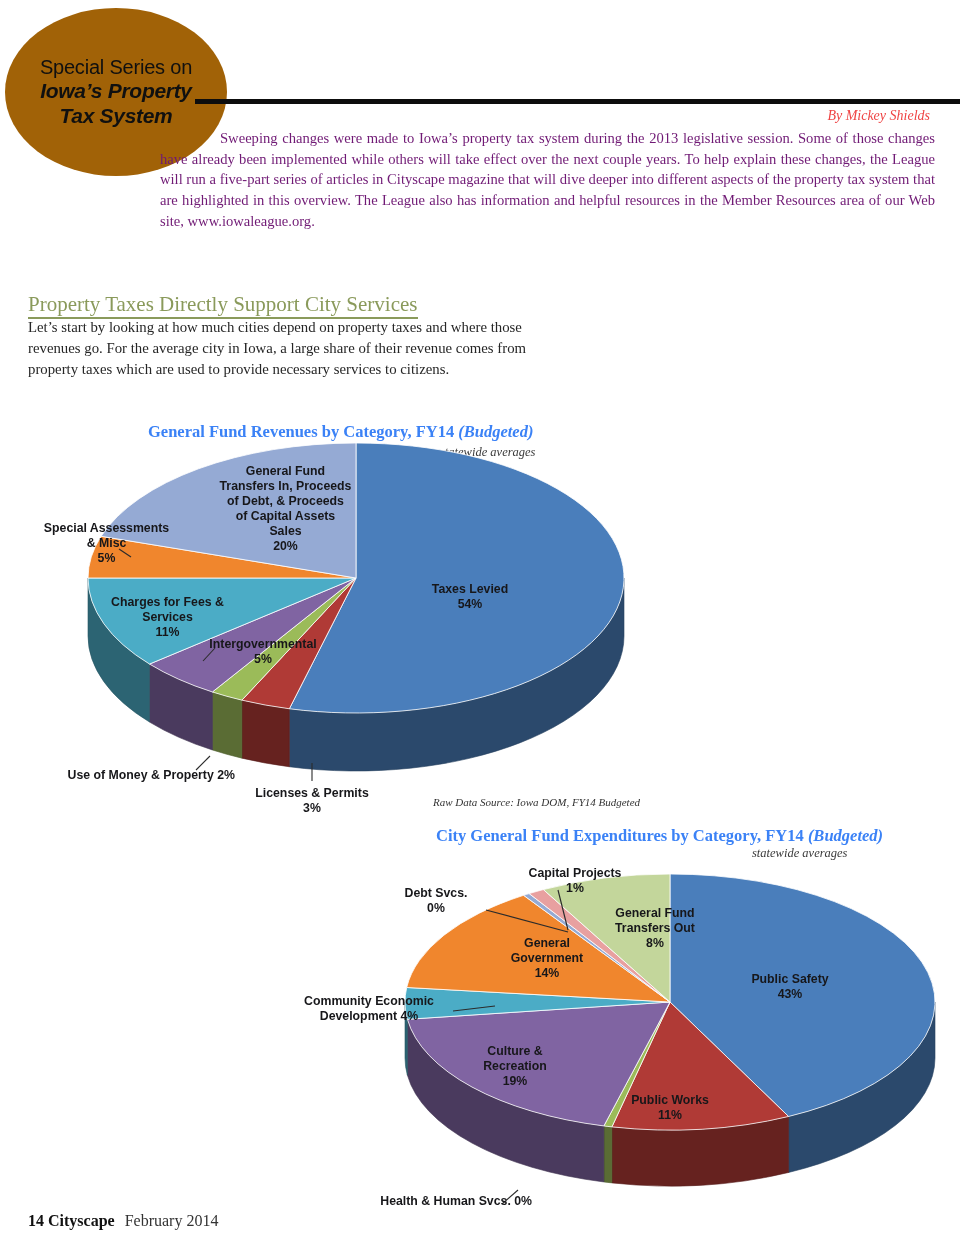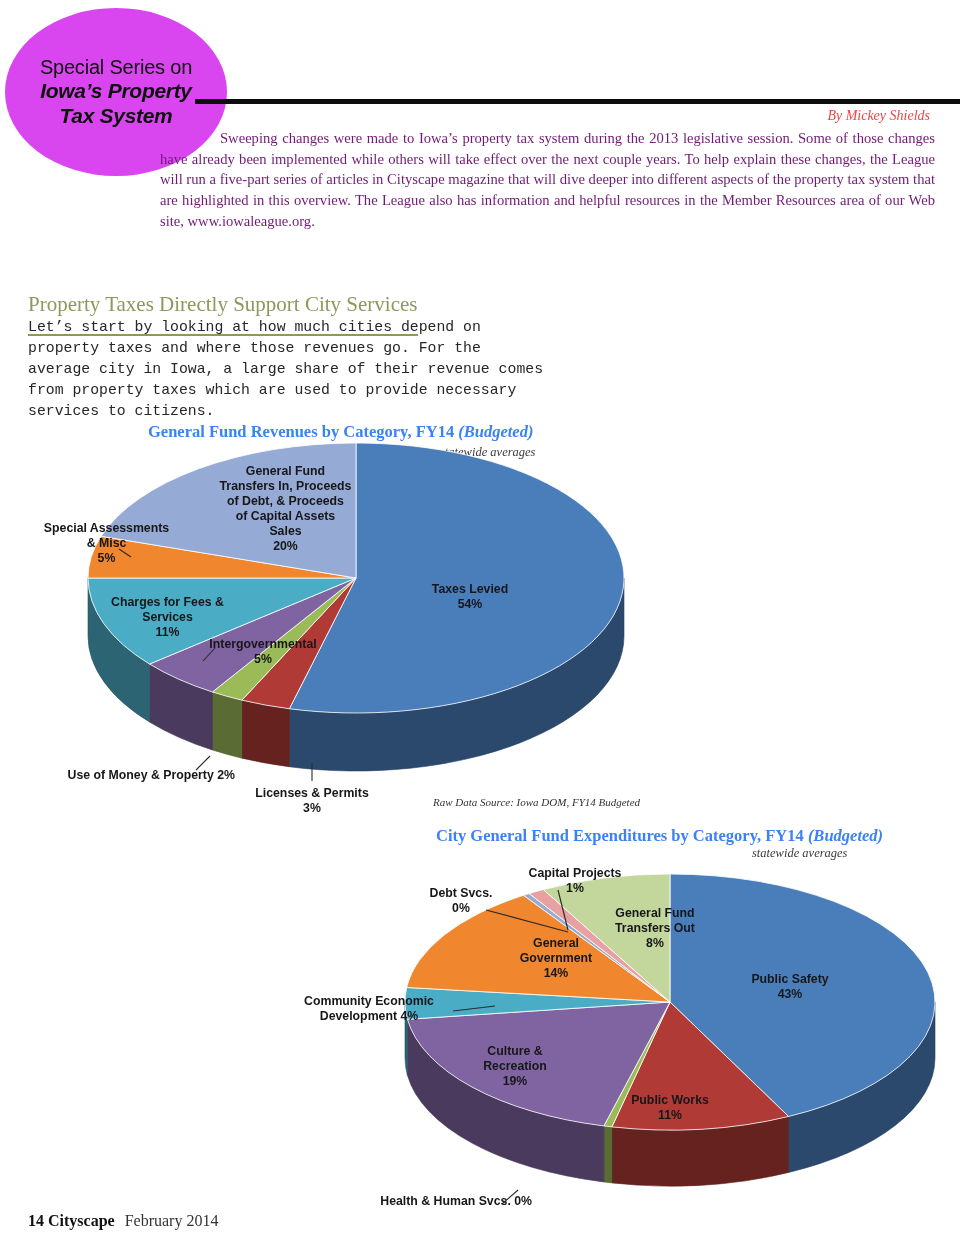--- a/index.html
+++ b/index.html
@@ -8,21 +8,21 @@
     background:#ffffff;
     font-family:"Liberation Serif", serif;
     position:relative;
     overflow:hidden;
   }
   .page{position:absolute;inset:0;}
 
   
   .badge-circle{
     position:absolute;left:5px;top:8px;width:222px;height:168px;
-    background:#d946ef;border-radius:50%;
+    background:#a16207;border-radius:50%;
     display:flex;flex-direction:column;align-items:center;justify-content:center;
     font-family:"Liberation Sans", sans-serif;
     line-height:1.16;
   }
   .badge-l1{font-size:20px;color:#101010;font-weight:400;letter-spacing:-0.2px;}
   .badge-l2{font-size:21px;color:#101010;font-weight:700;font-style:italic;letter-spacing:-0.3px;}
   .badge-l3{font-size:21px;color:#101010;font-weight:700;font-style:italic;letter-spacing:-0.3px;}
 
   .title-wrap{position:absolute;left:222px;top:70px;width:730px;}
   .title-line{
@@ -42,27 +42,27 @@
     position:absolute;left:160px;top:128px;width:775px;
     color:#701a75;font-size:14.6px;line-height:1.42;
     text-align:justify;text-indent:60px;
     font-family:"Liberation Serif", serif;
   }
 
   
   .sec-head{
     position:absolute;left:28px;top:292px;
     font-size:21px;color:#8a9a5b;font-weight:400;
-    border-bottom:2px solid #8a9a5b;padding-bottom:17px;
+    border-bottom:2px solid #8a9a5b;padding-bottom:0;
     font-family:"Liberation Serif", serif;
   }
   .sec-body{
     position:absolute;left:28px;top:317px;width:522px;
     font-size:14.8px;line-height:1.42;color:#262626;
-    font-family:Liberation Mono, monospace;
+    font-family:Liberation Serif, serif;
   }
 
   
   .chart-title{
     font-family:"Liberation Serif", serif;
     font-size:16.5px;font-weight:700;color:#3b82f6;white-space:nowrap;
   }
   .chart-title .ital{font-style:italic;}
   .chart-sub{
     font-family:"Liberation Serif", serif;
@@ -195,24 +195,24 @@
     <div class="dlabel ctr" style="left:420px;top:150px;width:160px;">Public Safety
 43%</div>
     <div class="dlabel ctr" style="left:305px;top:271px;width:150px;">Public Works
 11%</div>
     <div class="dlabel lft" style="left:12px;top:372px;width:230px;">Health &amp; Human Svcs. 0%</div>
     <div class="dlabel ctr" style="left:155px;top:222px;width:140px;">Culture &amp;
 Recreation
 19%</div>
     <div class="dlabel ctr" style="left:-36px;top:172px;width:230px;">Community Economic
 Development 4%</div>
-    <div class="dlabel ctr" style="left:191px;top:114px;width:150px;">General
+    <div class="dlabel ctr" style="left:182px;top:114px;width:150px;">General
 Government
 14%</div>
-    <div class="dlabel ctr" style="left:111px;top:64px;width:120px;">Debt Svcs.
+    <div class="dlabel ctr" style="left:86px;top:64px;width:120px;">Debt Svcs.
 0%</div>
     <div class="dlabel ctr" style="left:200px;top:44px;width:170px;">Capital Projects
 1%</div>
     <div class="dlabel ctr" style="left:285px;top:84px;width:160px;">General Fund
 Transfers Out
 8%</div>
   </div>
 
   <div class="footer">
     <span class="pg">14 Cityscape</span><span class="mo">February 2014</span>

